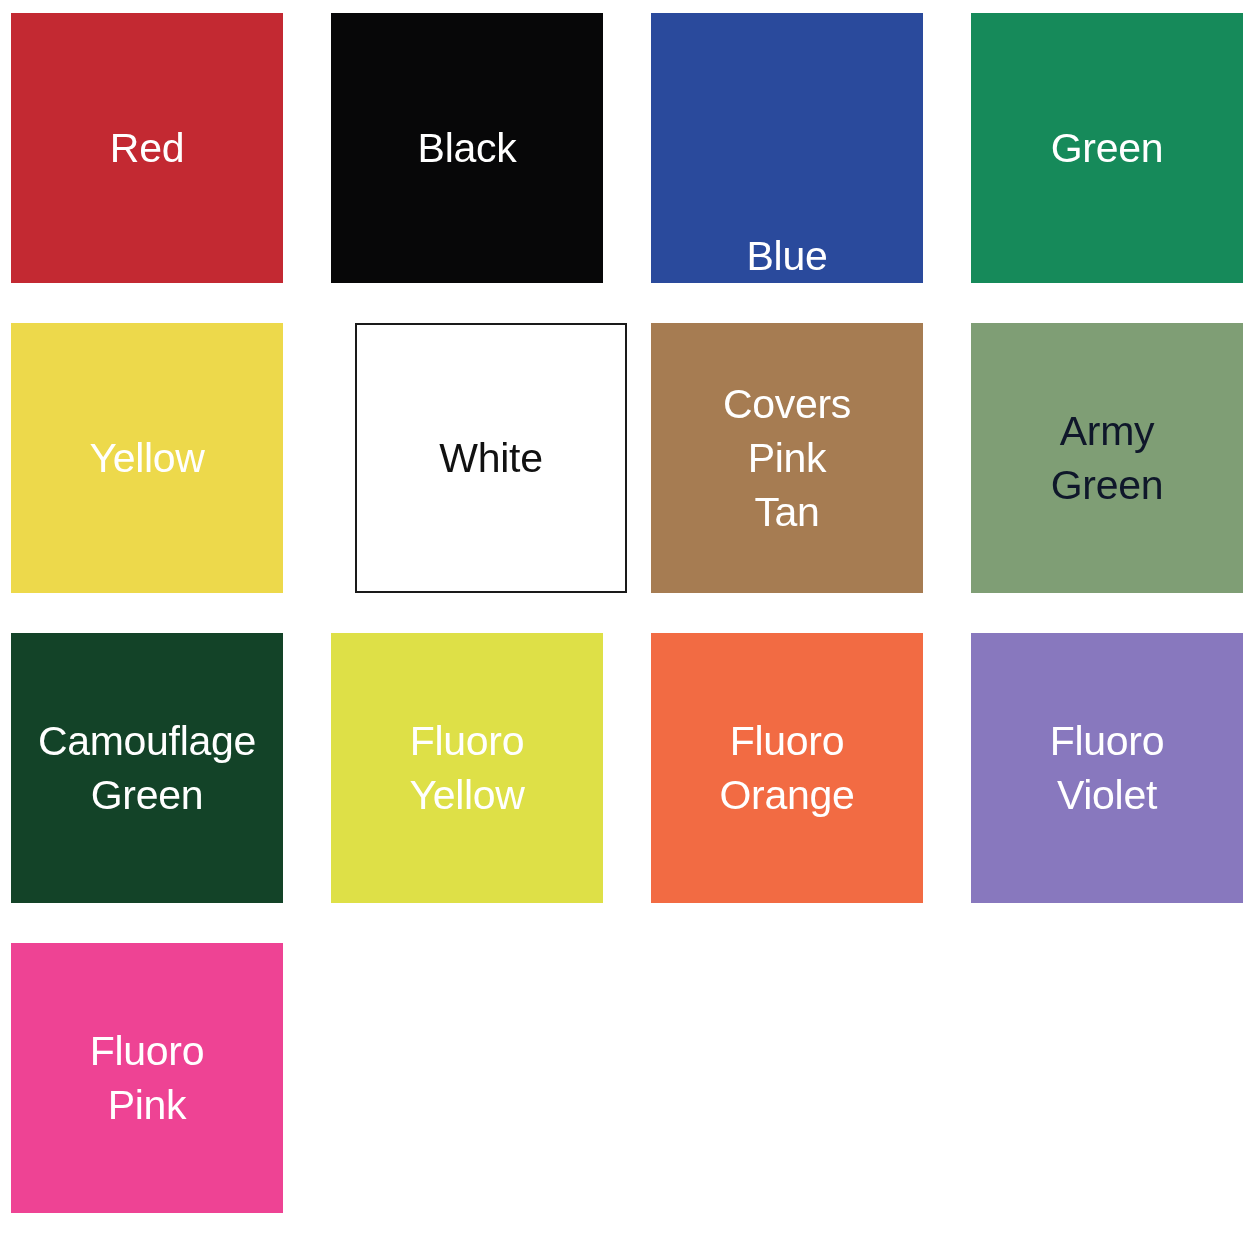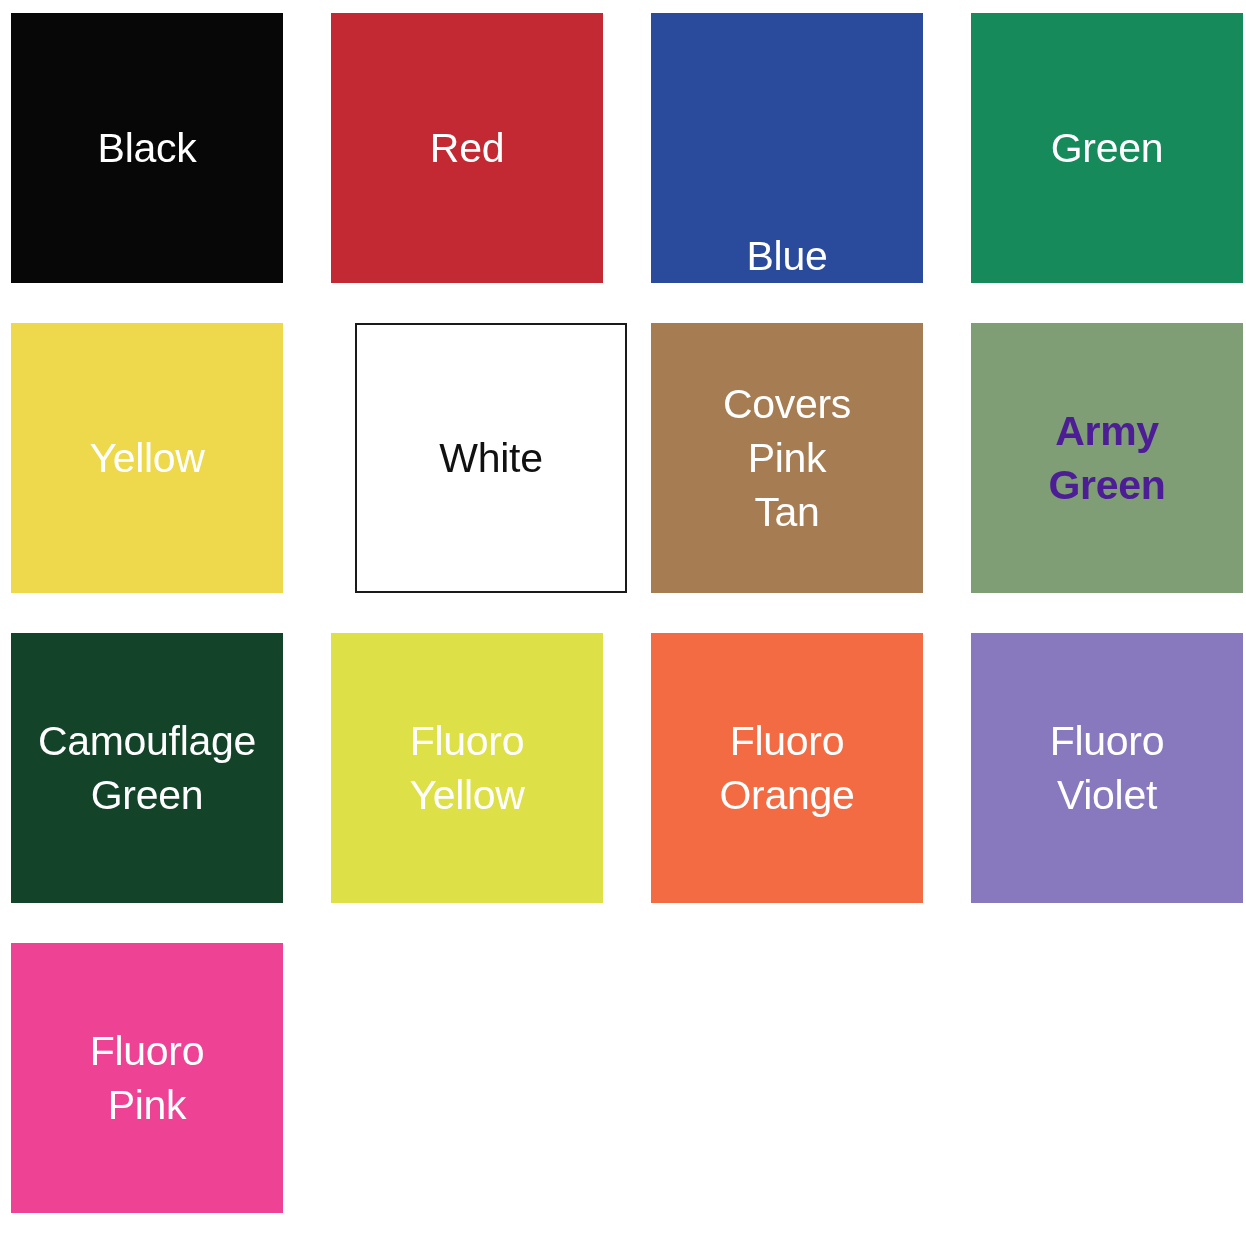--- a/index.html
+++ b/index.html
@@ -54,45 +54,45 @@
     text-align: center;
     white-space: pre-line;
     padding: 0 2px;
     user-select: none;
   }
 </style>
 </head>
 <body>
 
 <div id="swatch-grid" style="background: rgb(255, 255, 255);">
+    <div class="swatch" style="background: rgb(195, 41, 50);">
+      <div class="swatch-label" style="color: rgb(255, 255, 255);">Red</div>
+    </div>
     <div class="swatch" style="background: rgb(7, 7, 8);">
       <div class="swatch-label" style="color: rgb(255, 255, 255);">Black</div>
-    </div>
-    <div class="swatch" style="background: rgb(195, 41, 50);">
-      <div class="swatch-label" style="color: rgb(255, 255, 255);">Red</div>
     </div>
     <div class="swatch" style="background: rgb(42, 74, 156); align-items: flex-end;">
       <div class="swatch-label" style="color: rgb(255, 255, 255);">Blue</div>
     </div>
     <div class="swatch" style="background: rgb(22, 138, 90);">
       <div class="swatch-label" style="color: rgb(255, 255, 255);">Green</div>
     </div>
     <div class="swatch" style="background: rgb(237, 217, 75);">
       <div class="swatch-label" style="color: rgb(255, 255, 255);">Yellow</div>
     </div>
     <div class="swatch bordered" style="background: rgb(255, 255, 255); margin-left: 24px;">
       <div class="swatch-label" style="color: rgb(17, 17, 17);">White</div>
     </div>
     <div class="swatch" style="background: rgb(166, 124, 82);">
       <div class="swatch-label" style="color: rgb(255, 255, 255);">Covers
 Pink
 Tan</div>
     </div>
     <div class="swatch" style="background: rgb(127, 158, 117);">
-      <div class="swatch-label" style="color: #4c1d95; font-weight: bold;">Army
+      <div class="swatch-label" style="color: #0f172a;">Army
 Green</div>
     </div>
     <div class="swatch" style="background: rgb(19, 67, 40);">
       <div class="swatch-label" style="color: rgb(255, 255, 255);">Camouflage
 Green</div>
     </div>
     <div class="swatch" style="background: rgb(222, 224, 71);">
       <div class="swatch-label" style="color: rgb(255, 255, 255);">Fluoro
 Yellow</div>
     </div>

